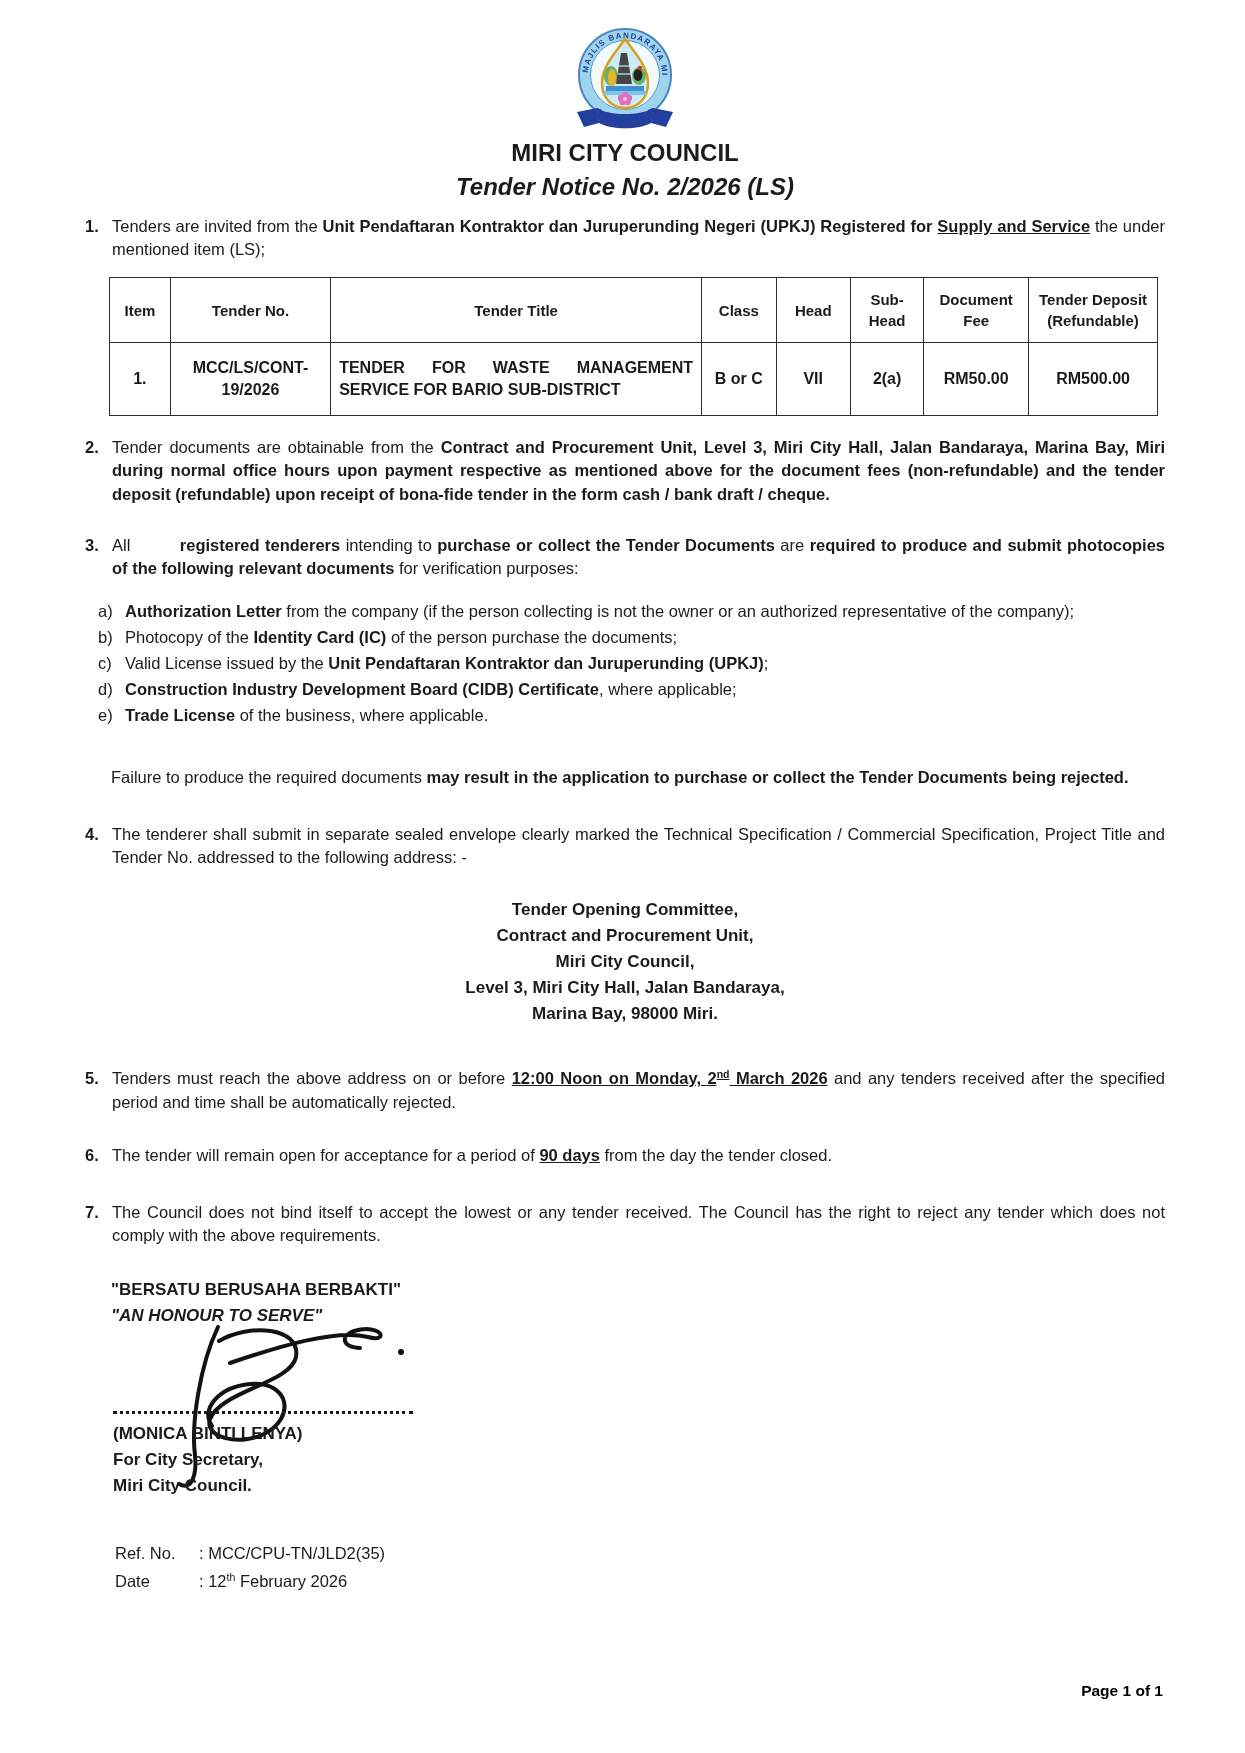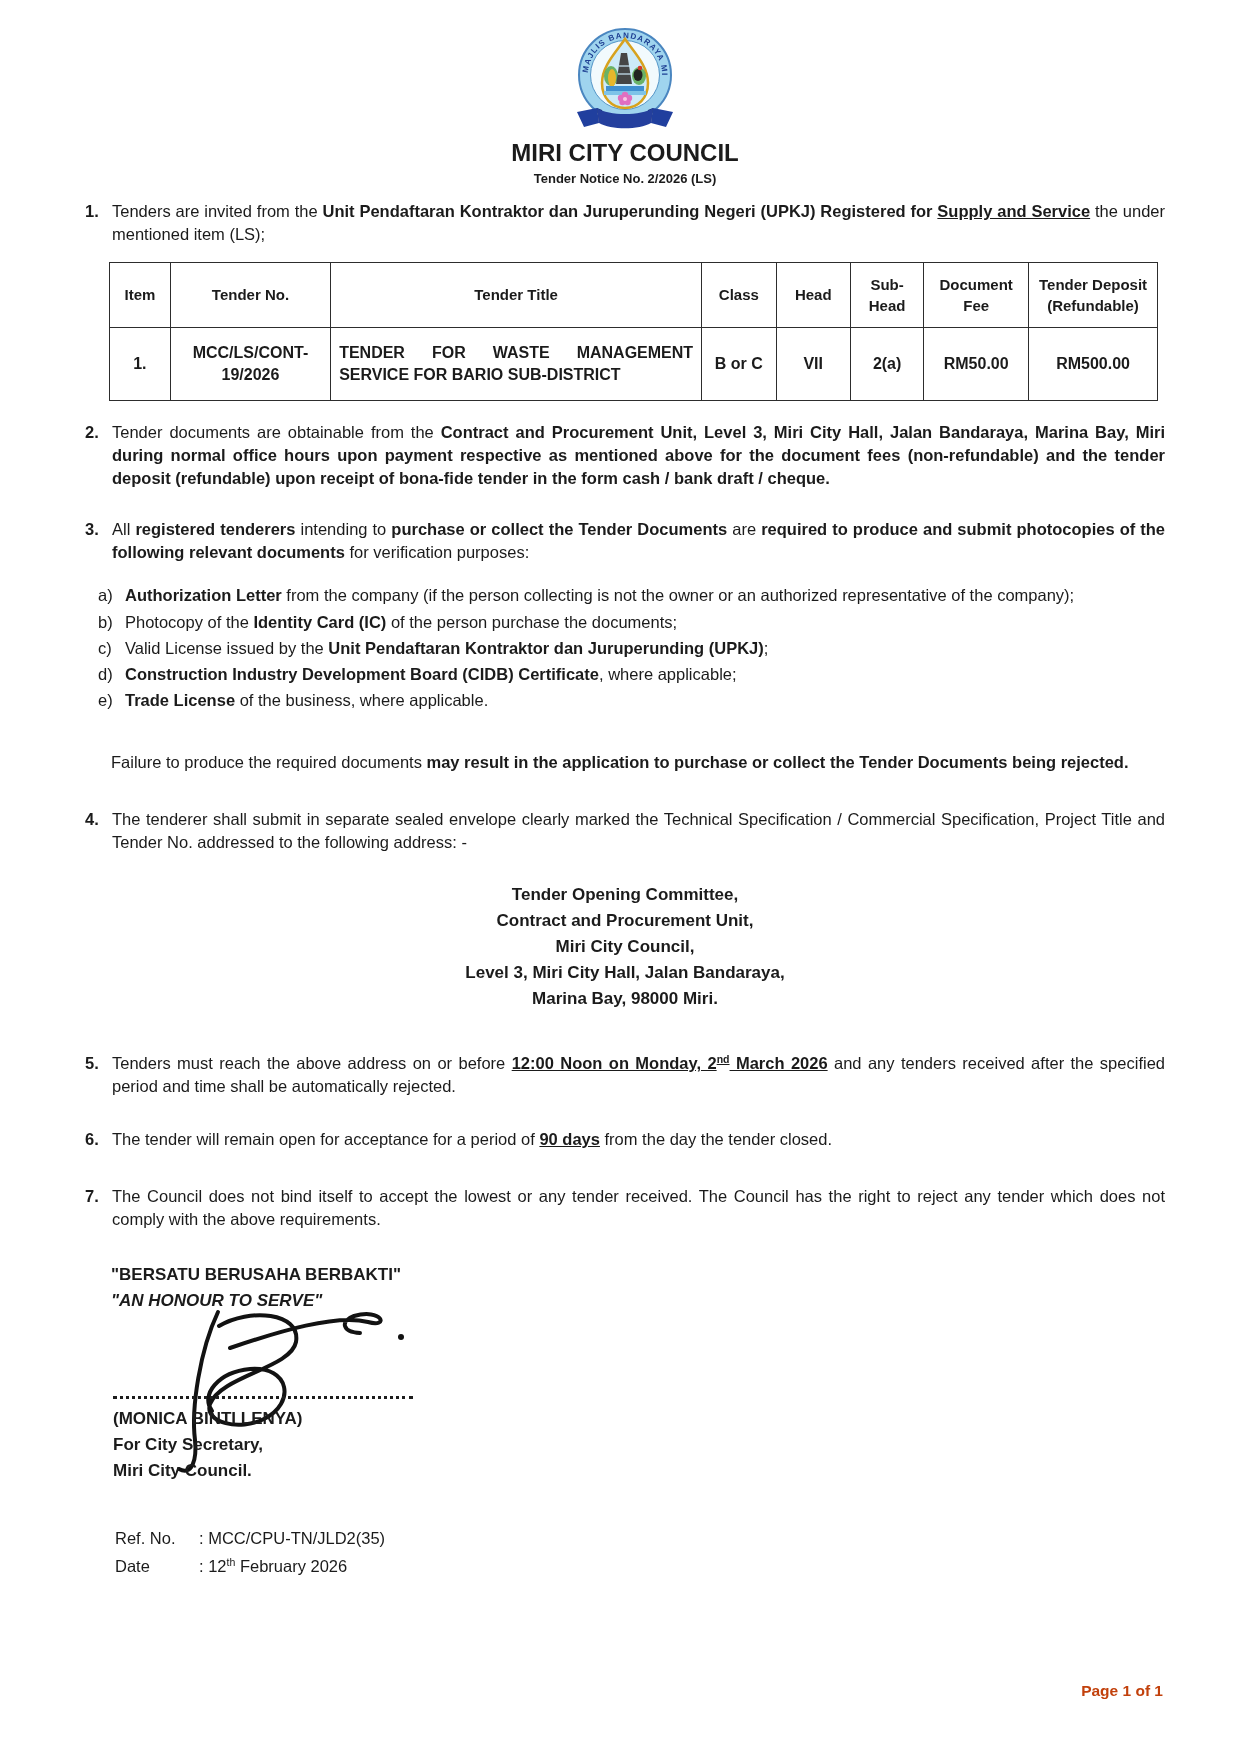--- a/index.html
+++ b/index.html
@@ -11,21 +11,21 @@
     font-family:"Liberation Sans", sans-serif;
     color:#1b1b1b;
     font-size:16.5px;
     line-height:1.4;
     padding:26px 80px 0 85px;
     overflow:hidden;
   }
   .doc-header { text-align:center; }
   .logo-svg { display:block; margin:0 auto; }
   .org-title { font-weight:bold; font-size:24px; margin-top:2px; }
-  .notice-title { font-weight:bold; font-size:13px; }
+  .notice-title { font-weight:bold; font-size:24px;font-style:italic; }
 
   .item { display:flex; text-align:justify; }
   .item .num { flex:none; width:27px; font-weight:bold; }
   .item .body { flex:1; text-align:justify; }
   .mt-item1 { margin-top:12px; }
   .mt-item2 { margin-top:20px; }
   .mt-item3 { margin-top:28px; }
   .mt-item4 { margin-top:34px; }
   .mt-item5 { margin-top:40px; }
   .mt-item6 { margin-top:30px; }
@@ -77,21 +77,21 @@
     position:absolute; left:2px; top:92px;
     font-weight:bold; font-size:17px; line-height:26px; white-space:nowrap;
   }
 
   .ref-block { margin:34px 0 0 30px; font-size:16.5px; line-height:28px; }
   .ref-row { display:flex; }
   .ref-row .lbl { flex:none; width:84px; }
 
   .page-footer {
     position:absolute; top:1680px; right:82px;
-    font-size:15.5px; font-weight:bold; color:#c2410c;
+    font-size:15.5px; font-weight:bold; color:#000000;
   }
   sup { font-size:0.64em; line-height:0; }
 </style>
 </head>
 <body>
 
 <div class="page">
 
   <div class="doc-header">
     <svg class="logo-svg" width="124" height="108" viewBox="0 0 124 108">
@@ -174,21 +174,21 @@
     </tbody>
   </table>
 
   <div class="item mt-item2">
     <div class="num">2.</div>
     <div class="body"><span>Tender documents are obtainable from the </span><span style="font-weight: bold;">Contract and Procurement Unit, Level 3, Miri City Hall, Jalan Bandaraya, Marina Bay, Miri during normal office hours upon payment respective as mentioned above for the document fees (non-refundable) and the tender deposit (refundable) upon receipt of bona-fide tender in the form cash / bank draft / cheque.</span></div>
   </div>
 
   <div class="item mt-item3">
     <div class="num">3.</div>
-    <div class="body"><span>All </span><span style="font-weight: bold;">registered tenderers</span><span> intending to </span><span style="font-weight: bold;">purchase or collect the Tender Documents</span><span> are </span><span style="font-weight: bold;">required to produce and submit photocopies of the following relevant documents</span><span> for verification purposes:</span></div>
+    <div class="body"><span>All </span><span style="font-weight: bold; margin-left: 44px;">registered tenderers</span><span> intending to </span><span style="font-weight: bold;">purchase or collect the Tender Documents</span><span> are </span><span style="font-weight: bold;">required to produce and submit photocopies of the following relevant documents</span><span> for verification purposes:</span></div>
   </div>
 
   <div class="sub-list">
     <div class="sub-item">
       <div class="letter">a)</div>
       <div class="body"><span style="font-weight: bold;">Authorization Letter</span><span> from the company (if the person collecting is not the owner or an authorized representative of the company);</span></div>
     </div>
     <div class="sub-item">
       <div class="letter">b)</div>
       <div class="body"><span>Photocopy of the </span><span style="font-weight: bold;">Identity Card (IC)</span><span> of the person purchase the documents;</span></div>

